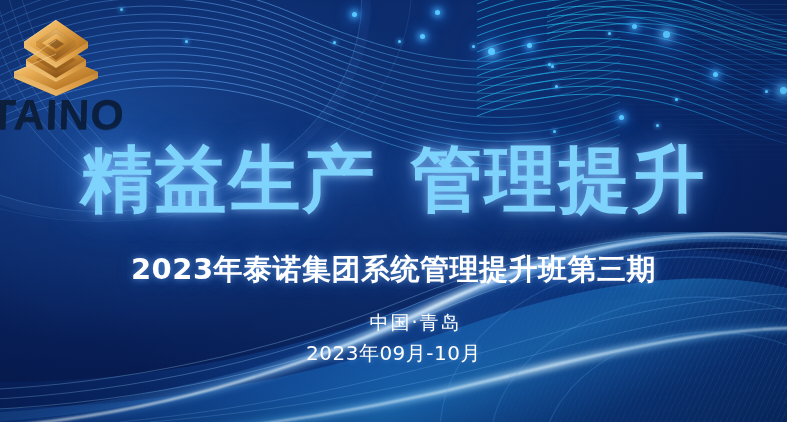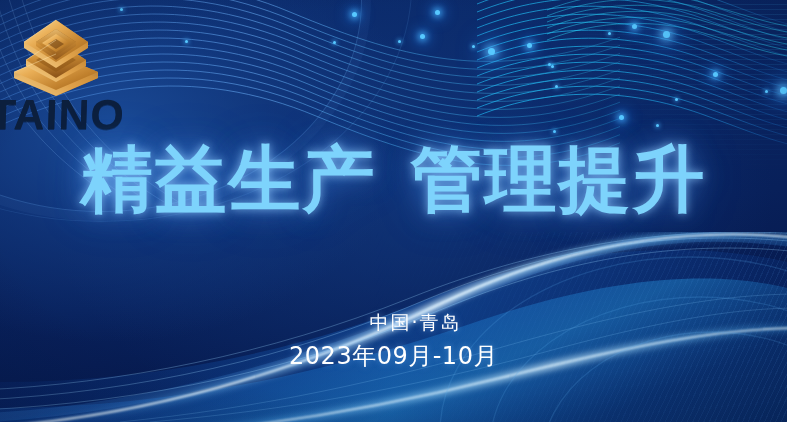--- a/index.html
+++ b/index.html
@@ -178,21 +178,21 @@
     font-family: "DejaVu Sans", "Liberation Sans", sans-serif;
     text-shadow: 0 0 6px rgba(120,185,255,0.55);
     white-space: nowrap;
     padding-left: 44px;
   }
   .daterange {
     position: absolute;
     left: 0; right: 0;
     top: 340px;
     text-align: center;
-    font-size: 24px;
+    font-size: 20px;
     font-weight: 400;
     letter-spacing: 0.5px;
     color: #ffffff;
     font-family: "DejaVu Sans", "Liberation Sans", sans-serif;
     text-shadow: 0 0 6px rgba(120,185,255,0.55);
     white-space: nowrap;
   }
 </style>
 </head>
 <body>
@@ -431,17 +431,18 @@
         </g>
       </svg>
     </div>
     <div class="logo-word">TAINO</div>
   </div>
 
   <div class="headline">
     <span>精益生产</span><span class="gap"></span><span>管理提升</span>
   </div>
 
+  <div class="subhead">2023年泰诺集团系统管理提升班第三期</div>
 
   <div class="place">中国·青岛</div>
   <div class="daterange">2023年09月-10月</div>
 
 </div>
 
 </body></html>

